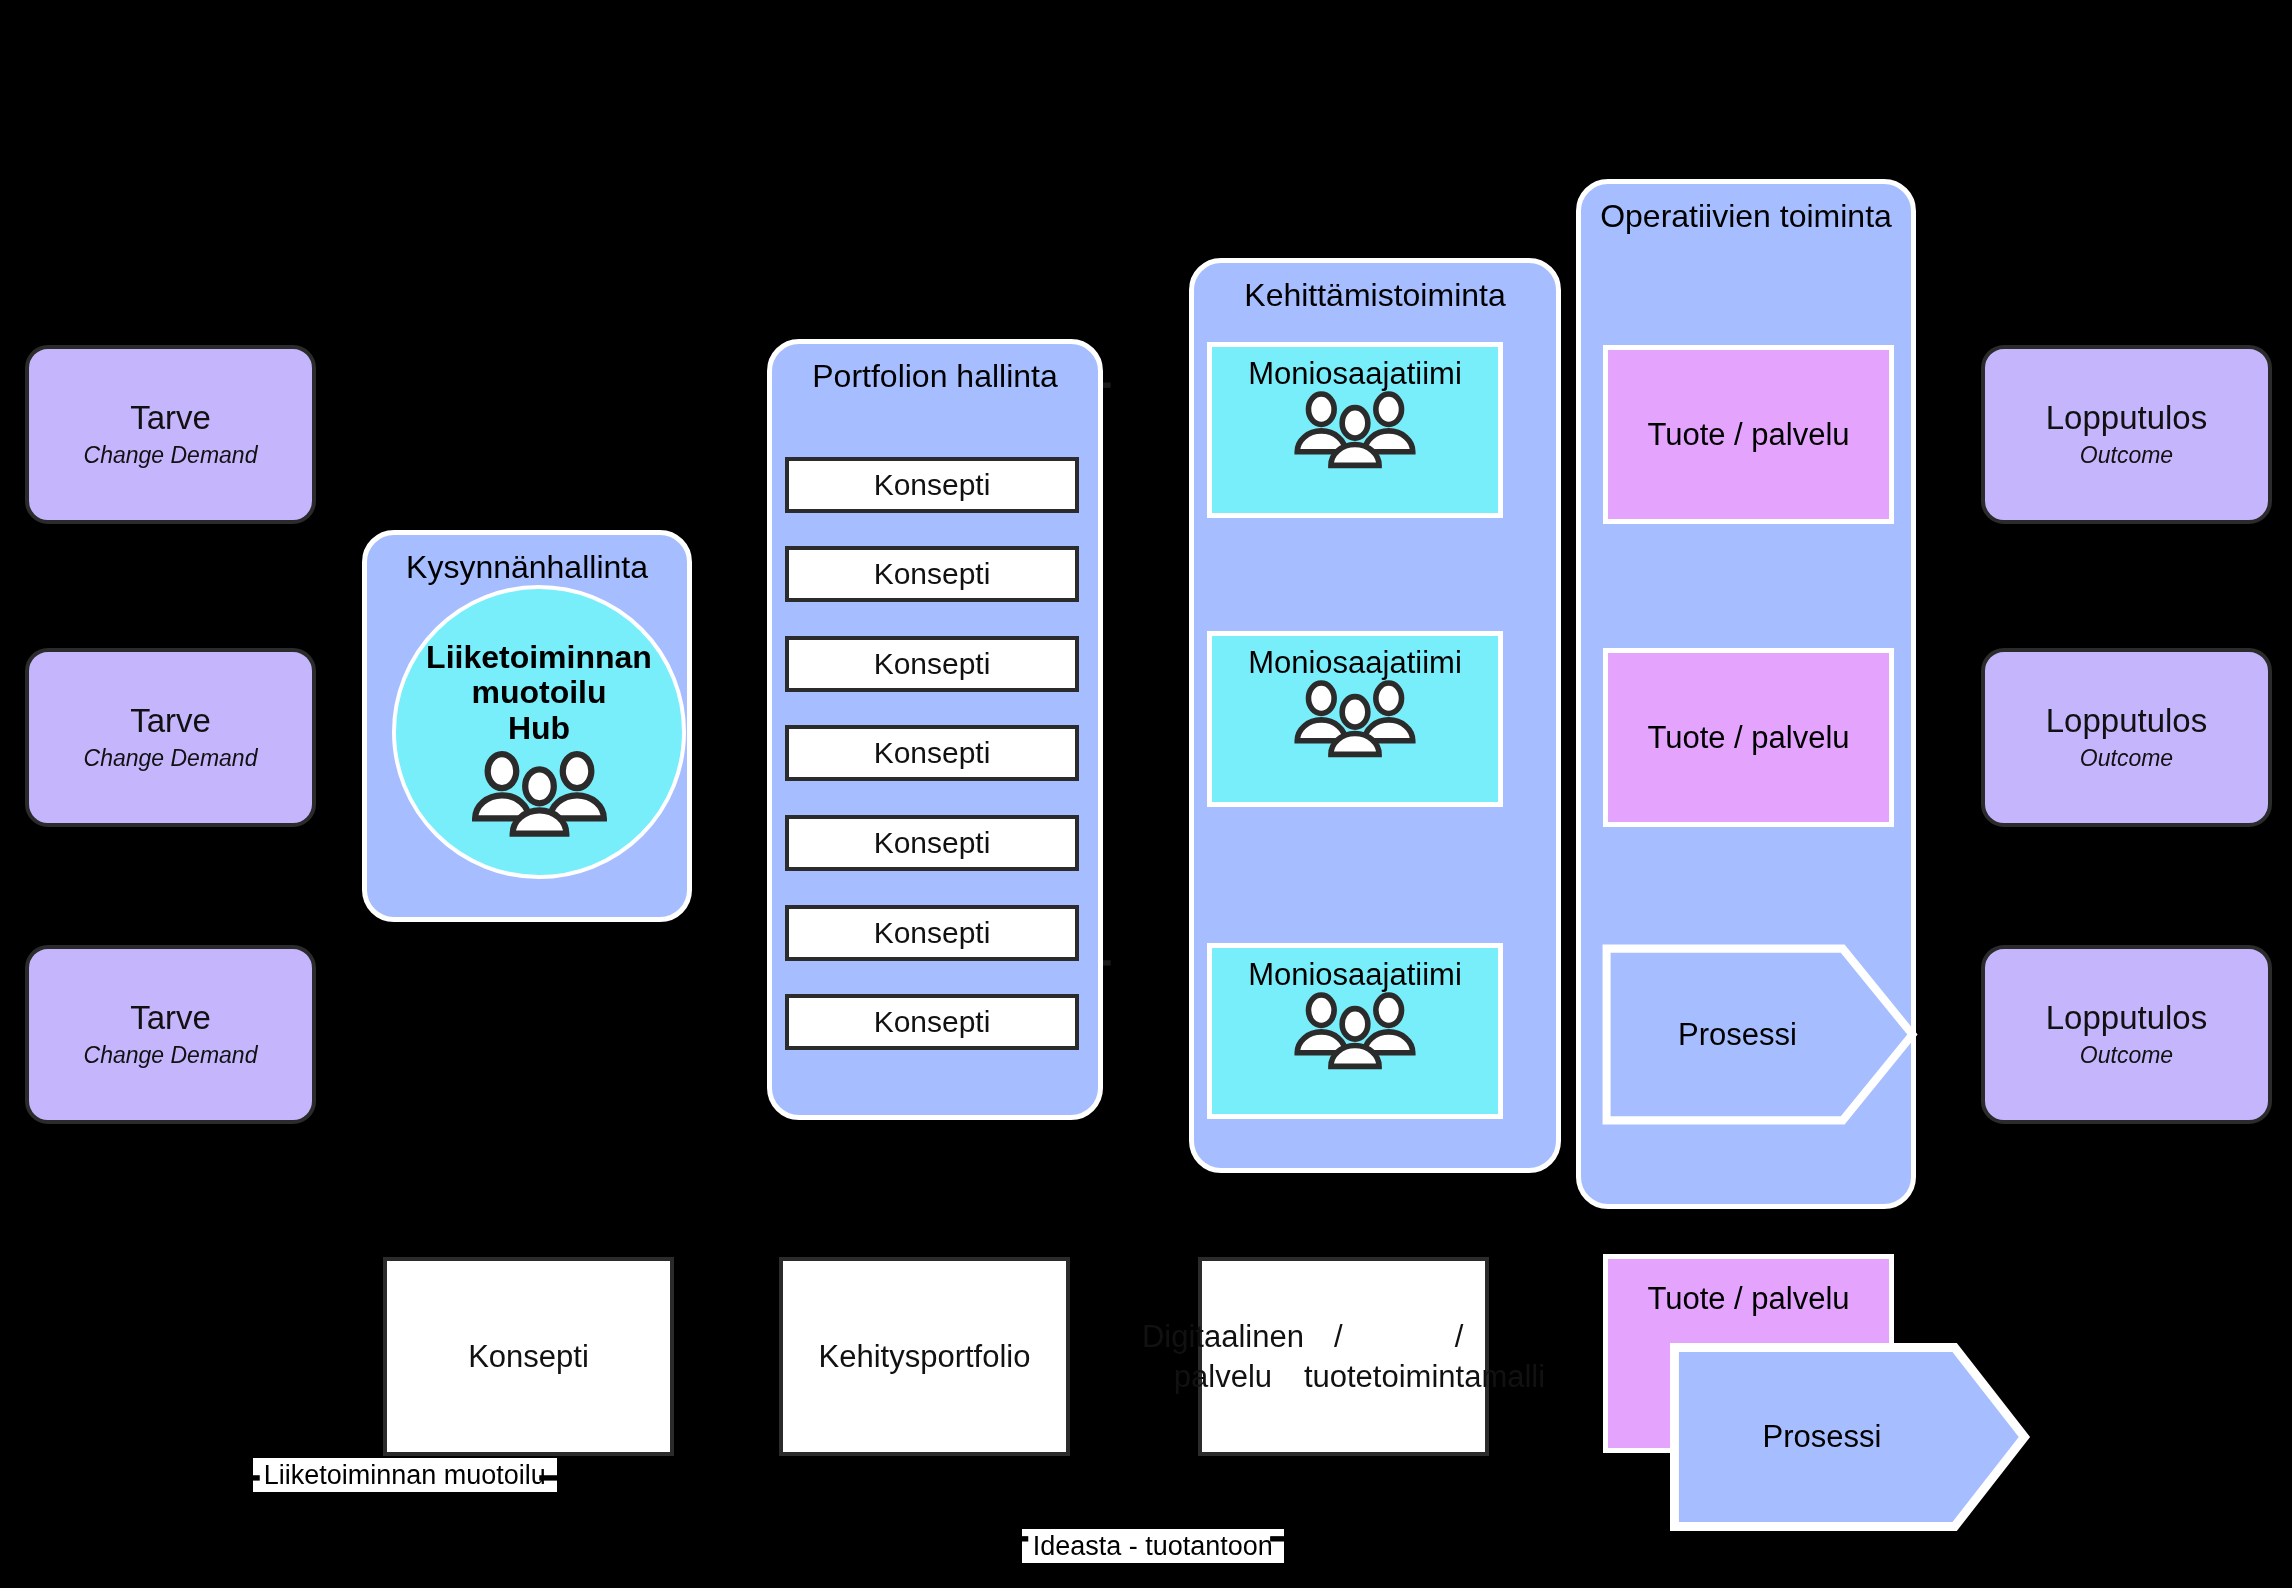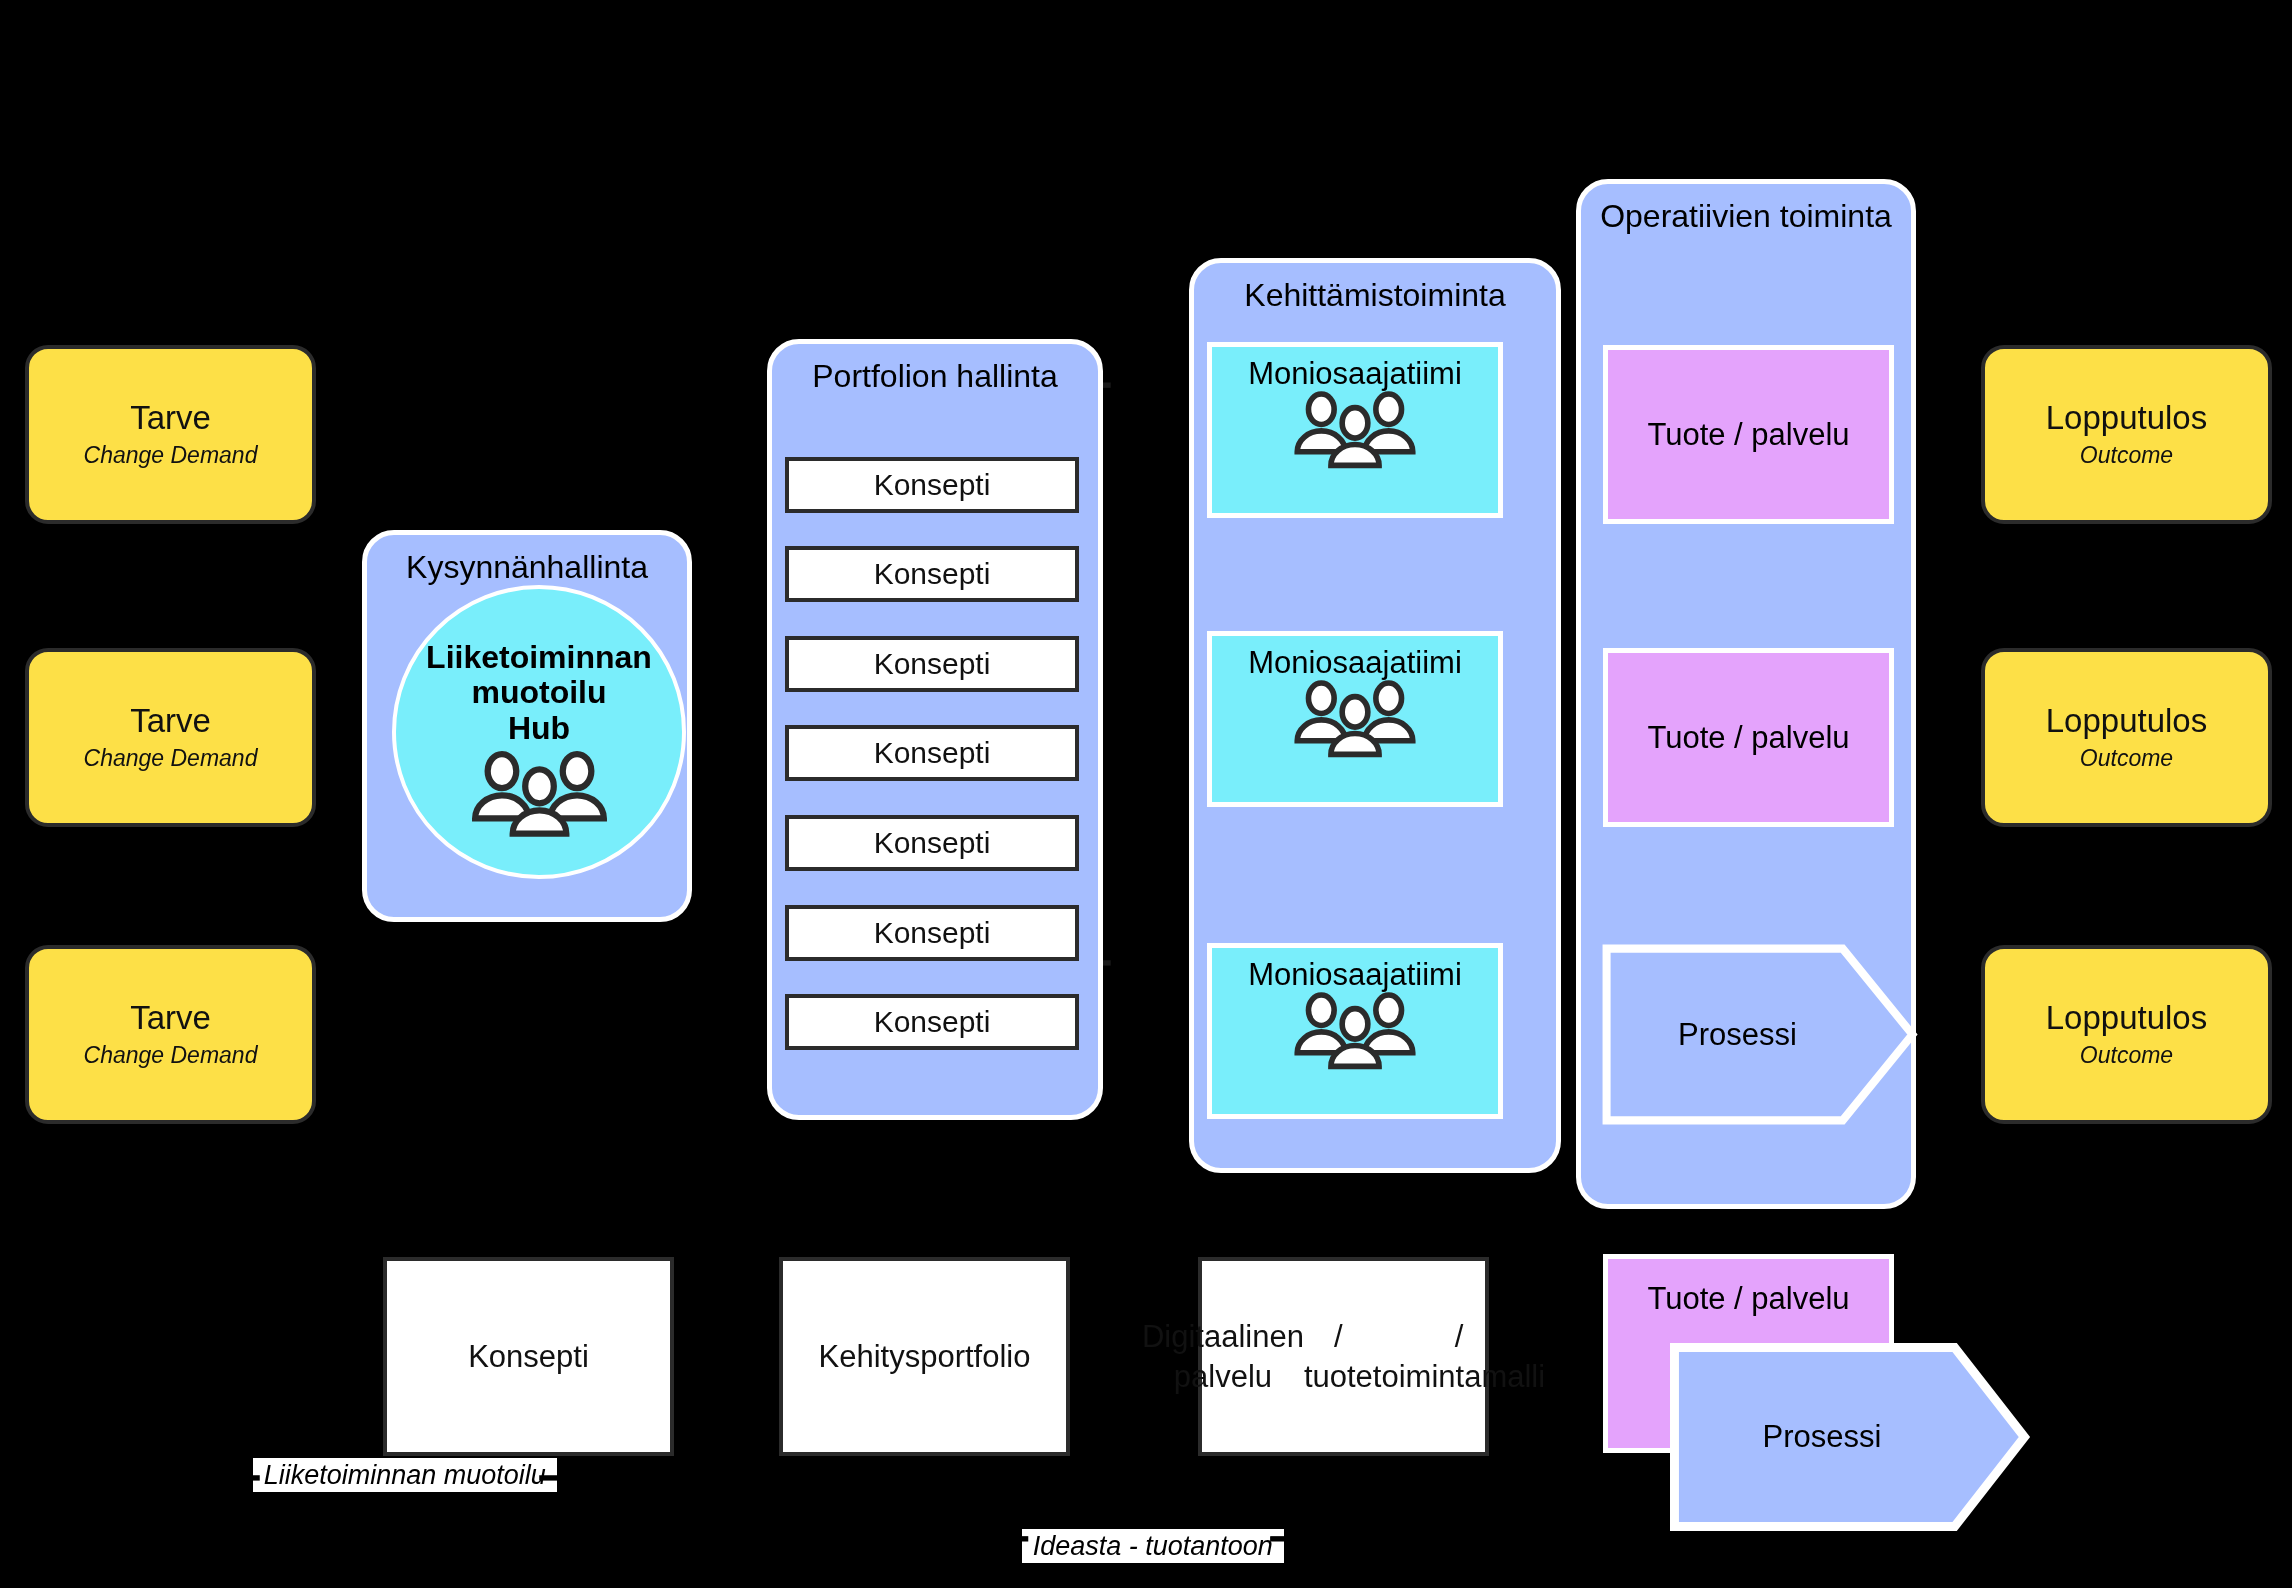--- a/index.html
+++ b/index.html
@@ -1,21 +1,21 @@
 <!DOCTYPE html>
 <html style="font-size:14.3px"><head>
 <meta charset="utf-8">
 <style>
   html,body{margin:0;padding:0;background:#000;}
   body{width:2293px;height:1589px;position:relative;overflow:hidden;
        font-family:"Liberation Sans","DejaVu Sans",sans-serif;color:#000;}
   .abs{position:absolute;box-sizing:border-box;}
 
   
-  .wnode{background:#fde047;border:4.5px solid #2b2b2b;border-radius:23px;
+  .wnode{background:#c4b5fd;border:4.5px solid #2b2b2b;border-radius:23px;
          display:flex;flex-direction:column;align-items:center;justify-content:center;text-align:center;}
   .wnode .t1{font-size:33px;line-height:1.15;color:#111;}
   .wnode .t2{font-size:23px;font-style:italic;line-height:1.2;color:#111;margin-top:5.4px;}
 
   
   .bluebox{background:#a6beff;border:5.4px solid #ffffff;border-radius:32px;}
   .bluebox > .hdr{font-size:32px;text-align:center;color:#000000;padding-top:14.3px;}
 
   
   .konsepti{background:#ffffff;border:4.5px solid #2b2b2b;
@@ -31,21 +31,21 @@
   
   .prod{background:#e4a3fc;border:5.4px solid #ffffff;
         display:flex;align-items:center;justify-content:center;font-size:31px;color:#000;}
 
   
   .lbox{background:#fff;border:4.5px solid #2b2b2b;
         display:flex;align-items:center;justify-content:center;text-align:center;
         font-size:31px;line-height:1.28;color:#111;}
 
   
-  .chip{background:#fff;color:#000;font-style:italic;font-size:27px;
+  .chip{background:#fff;color:#000;font-size:27px;
         padding:1.8px 10.7px;white-space:nowrap;}
 
   
   .hub{background:#79eefb;border:4.5px solid #ffffff;border-radius:50%;
        display:flex;flex-direction:column;align-items:center;justify-content:center;}
   .hub .ht{font-size:32px;font-weight:bold;line-height:1.12;text-align:center;color:#000;}
 
   svg{display:block;overflow:visible;}
   .connector{position:absolute;left:0;top:0;width:2293px;height:1589px;pointer-events:none;}
 </style>

